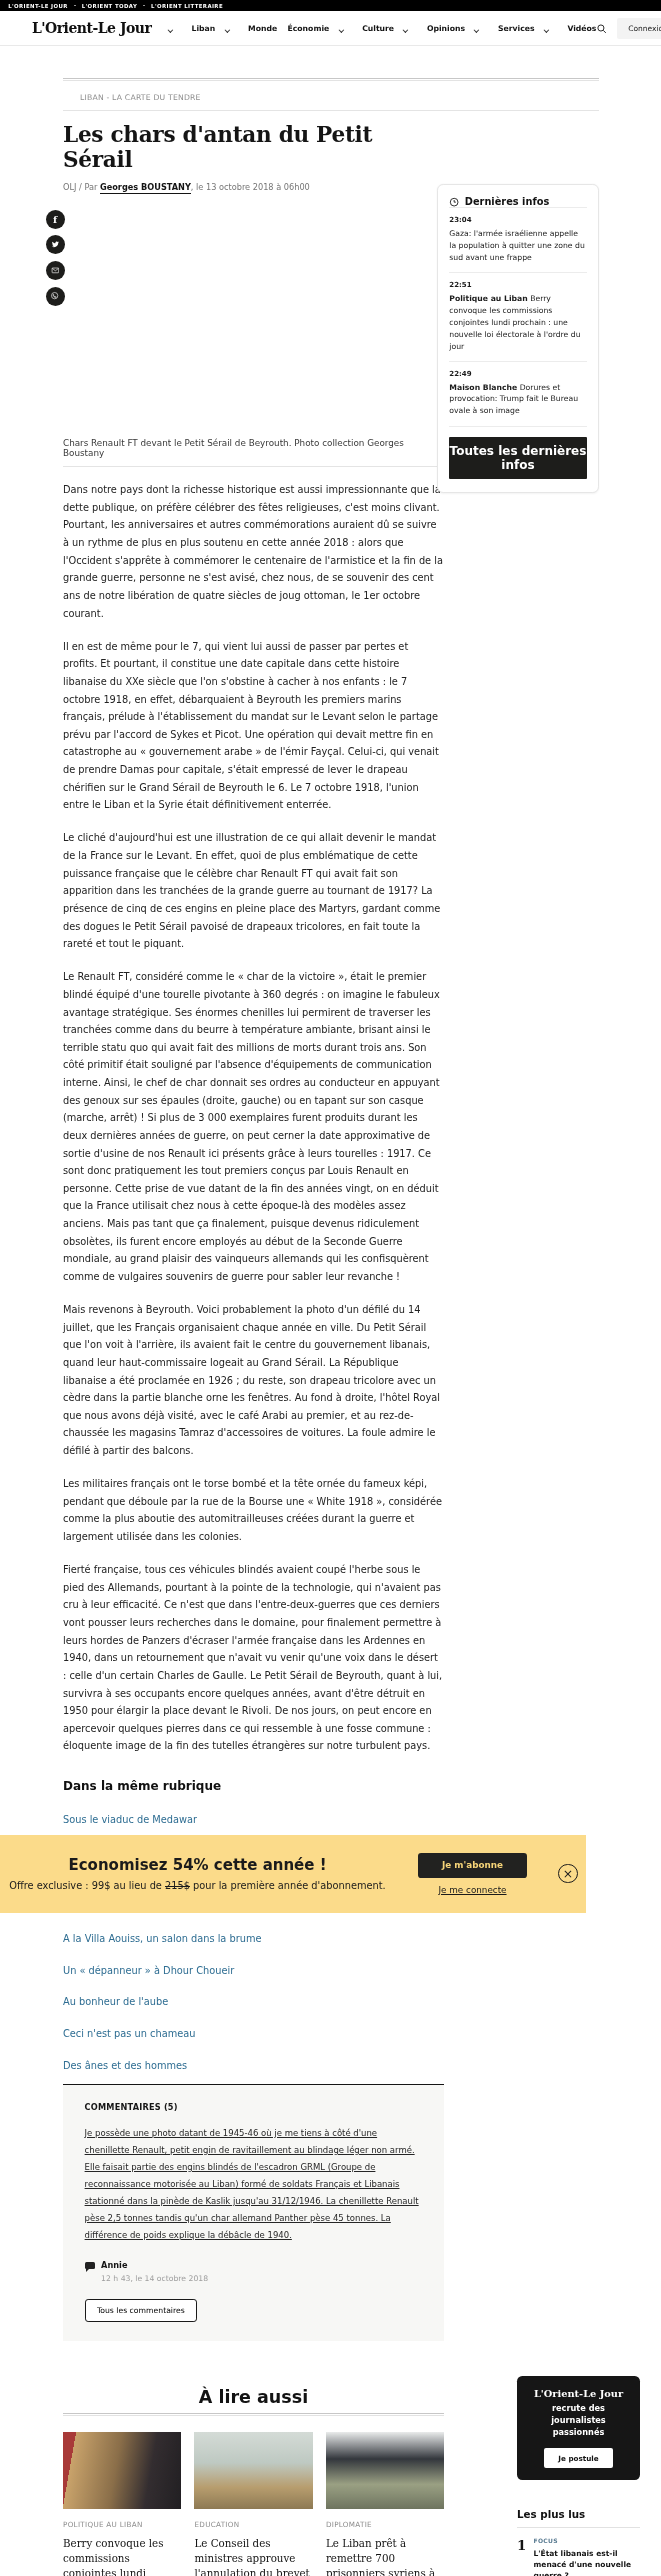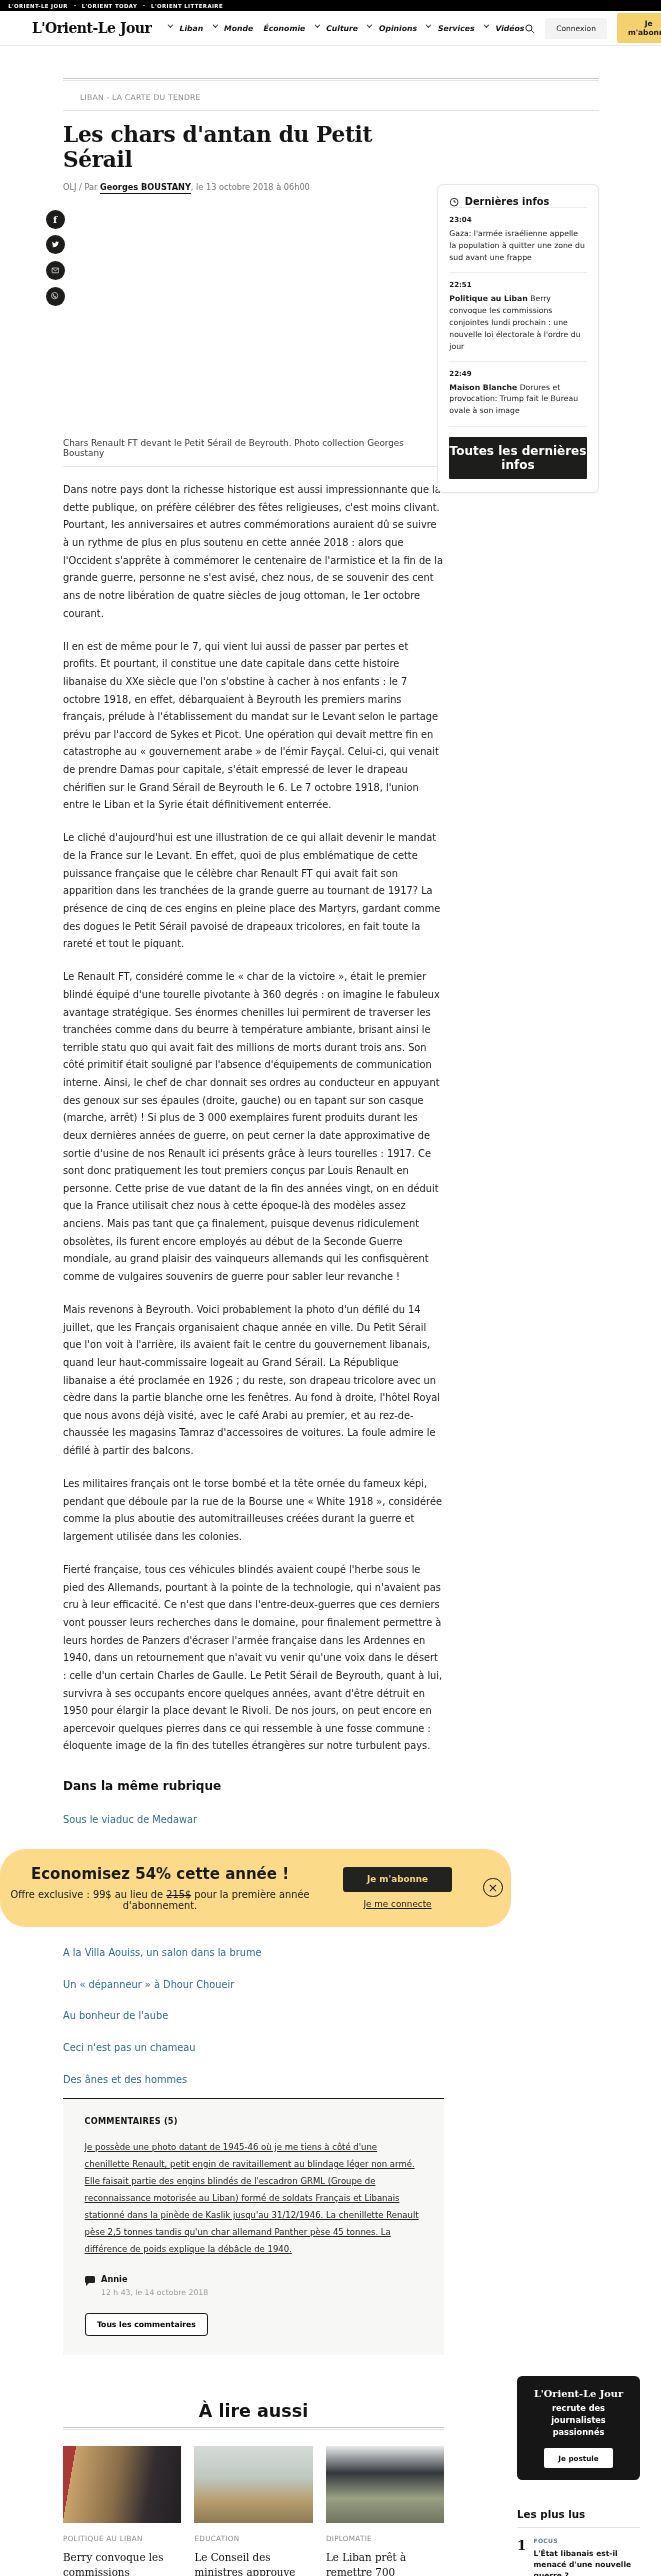--- a/index.html
+++ b/index.html
@@ -15,22 +15,22 @@
   .topbar .sep { width:1.5px; height:1.5px; background:#8f8f8f; display:inline-block; }
 
   
   .header { position:absolute; left:0; top:11.3px; width:662px; height:35px; background:#fff;
             border-bottom:0.5px solid #e9e9e9; display:flex; align-items:center; padding:0 18.5px; }
   .burger { width:11.3px; cursor:pointer; margin-right:13.4px; }
   .burger span { display:block; height:1.3px; background:#1a1a1a; margin:2.1px 0; }
   .logo { font-family:"DejaVu Serif", serif; font-weight:bold; font-size:14px; letter-spacing:-0.5px;
           color:#101010; margin-right:17.5px; white-space:nowrap; }
   .nav { display:flex; align-items:center; gap:10.3px; }
-  .nav a { display:flex; align-items:flex-start; gap:7px; font-size:7.7px; font-weight:bold;
-           color:#141414; text-decoration:none; white-space:nowrap;font-style:italic; }
+  .nav a { display:flex; align-items:flex-end; gap:19px; font-size:7.7px; font-weight:bold;
+           color:#141414; text-decoration:none; white-space:nowrap; }
   .chev { width:3.6px; height:3.6px; border-left:0.8px solid #333; border-bottom:0.8px solid #333;
           transform:rotate(-45deg) translateY(-1px); display:inline-block; }
   .header-right { margin-left:auto; display:flex; align-items:center; gap:9.3px; }
   .search-btn { width:13.4px; height:13.4px; cursor:pointer; }
   .btn-login { background:#f3f3f3; border:none; border-radius:2.1px; padding:6.2px 11.3px;
                font-size:7.5px; color:#1c1c1c; font-family:inherit; cursor:pointer; }
   .btn-sub { background:#f5d06e; border:none; border-radius:2.1px; padding:6.2px 10.3px;
              font-size:7.5px; font-weight:bold; color:#1c1c1c; font-family:inherit; cursor:pointer; }
 
   
@@ -55,22 +55,22 @@
   .caption { margin-top:3.1px; font-size:8.8px; color:#3a3a3a; }
 
   
   .body-text { margin-top:14.4px; }
   .body-text p { font-size:9.8px; line-height:1.8; color:#222; margin-bottom:15.5px; }
 
   h2.rubrique { margin-top:24px; font-size:12px; font-weight:bold; color:#111; }
   .rub-link { display:block; font-size:9.8px; color:#2e6d92; text-decoration:none; margin-top:20.6px; cursor:pointer; }
 
   
-  .inline-banner { margin-left:-63px; width:511px; height:78px; background:#fbdb8a;
-                   margin-top:24px; display:flex; align-items:center;border-radius:26px; }
+  .inline-banner { margin-left:-63px; width:586px; height:78px; background:#fbdb8a;
+                   margin-top:10px; display:flex; align-items:center; }
   .ib-text { flex:1; text-align:center; }
   .ib-title { font-size:15px; font-weight:bold; color:#1b1b1b; }
   .ib-offer { margin-top:6.2px; font-size:9.8px; color:#1b1b1b; }
   .strike { text-decoration:line-through; }
   .ib-actions { width:155px; text-align:center; }
   .btn-dark { background:#222220; color:#f6d478; font-weight:bold; font-size:8.8px; border:none;
               border-radius:3.1px; padding:7.7px 24px; font-family:inherit; cursor:pointer; }
   .ib-login { display:inline-block; margin-top:6.7px; font-size:8.8px; color:#1b1b1b; text-decoration:underline; }
   .ib-close { width:36px; display:flex; justify-content:center; }
   .close-circle { width:19.6px; height:19.6px; border:1px solid #1b1b1b; border-radius:50%;
@@ -78,21 +78,21 @@
 
   
   .comments { margin-top:13.4px; background:#f7f7f5; border-top:0.8px solid #151515; padding:17.5px 21.6px 18.5px; }
   .c-head { font-size:8.2px; font-weight:bold; letter-spacing:0.2px; color:#161616; }
   .c-body { margin-top:12.4px; font-size:8.5px; line-height:2.0; color:#262626;text-decoration:underline; }
   .c-author { margin-top:16.5px; display:flex; align-items:center; gap:6.2px; font-size:8.2px; font-weight:bold; color:#141414; }
   .bubble { width:10.3px; height:7.7px; background:#222; border-radius:1.5px; position:relative; }
   .bubble::after { content:""; position:absolute; left:1.5px; bottom:-2.6px; border:2.6px solid transparent; border-top-color:#222; border-left-color:#222; }
   .c-time { margin-top:4.1px; margin-left:16.5px; font-size:7.7px; color:#9d9d9d; }
   .c-btn { margin-top:15.5px; background:#fff; border:0.8px solid #1a1a1a; border-radius:3.1px;
-           padding:6.2px 11.3px; font-size:7.7px; font-weight:bold; font-family:inherit; cursor:pointer; }
+           padding:6.2px 11.3px; font-size:7.7px; font-weight:normal; font-family:inherit; cursor:pointer; }
 
   
   .read-also { margin-top:46px; }
   .ra-head { font-size:17.5px; font-weight:bold; color:#131313;text-align:center; }
   .ra-grid { margin-top:16.5px; display:grid; grid-template-columns:repeat(3,1fr); column-gap:13.4px; }
   .card { padding-bottom:21.6px; border-bottom:0.5px solid #e4e4e4; margin-bottom:23px; cursor:pointer; }
   .thumb { width:100%; height:77px; }
   .thumb-1 { background:linear-gradient(100deg,#a83a38 0%,#a83a38 10%,#c9a36b 10%,#8a6e49 45%,#332d30 72%,#211f22 100%); }
   .thumb-2 { background:linear-gradient(180deg,#d4dbd6 0%,#bec9c2 40%,#b79d6e 72%,#8d7953 100%); }
   .thumb-3 { background:linear-gradient(180deg,#e9ebeb 0%,#33373d 35%,#9aa083 68%,#6e745f 100%); }

